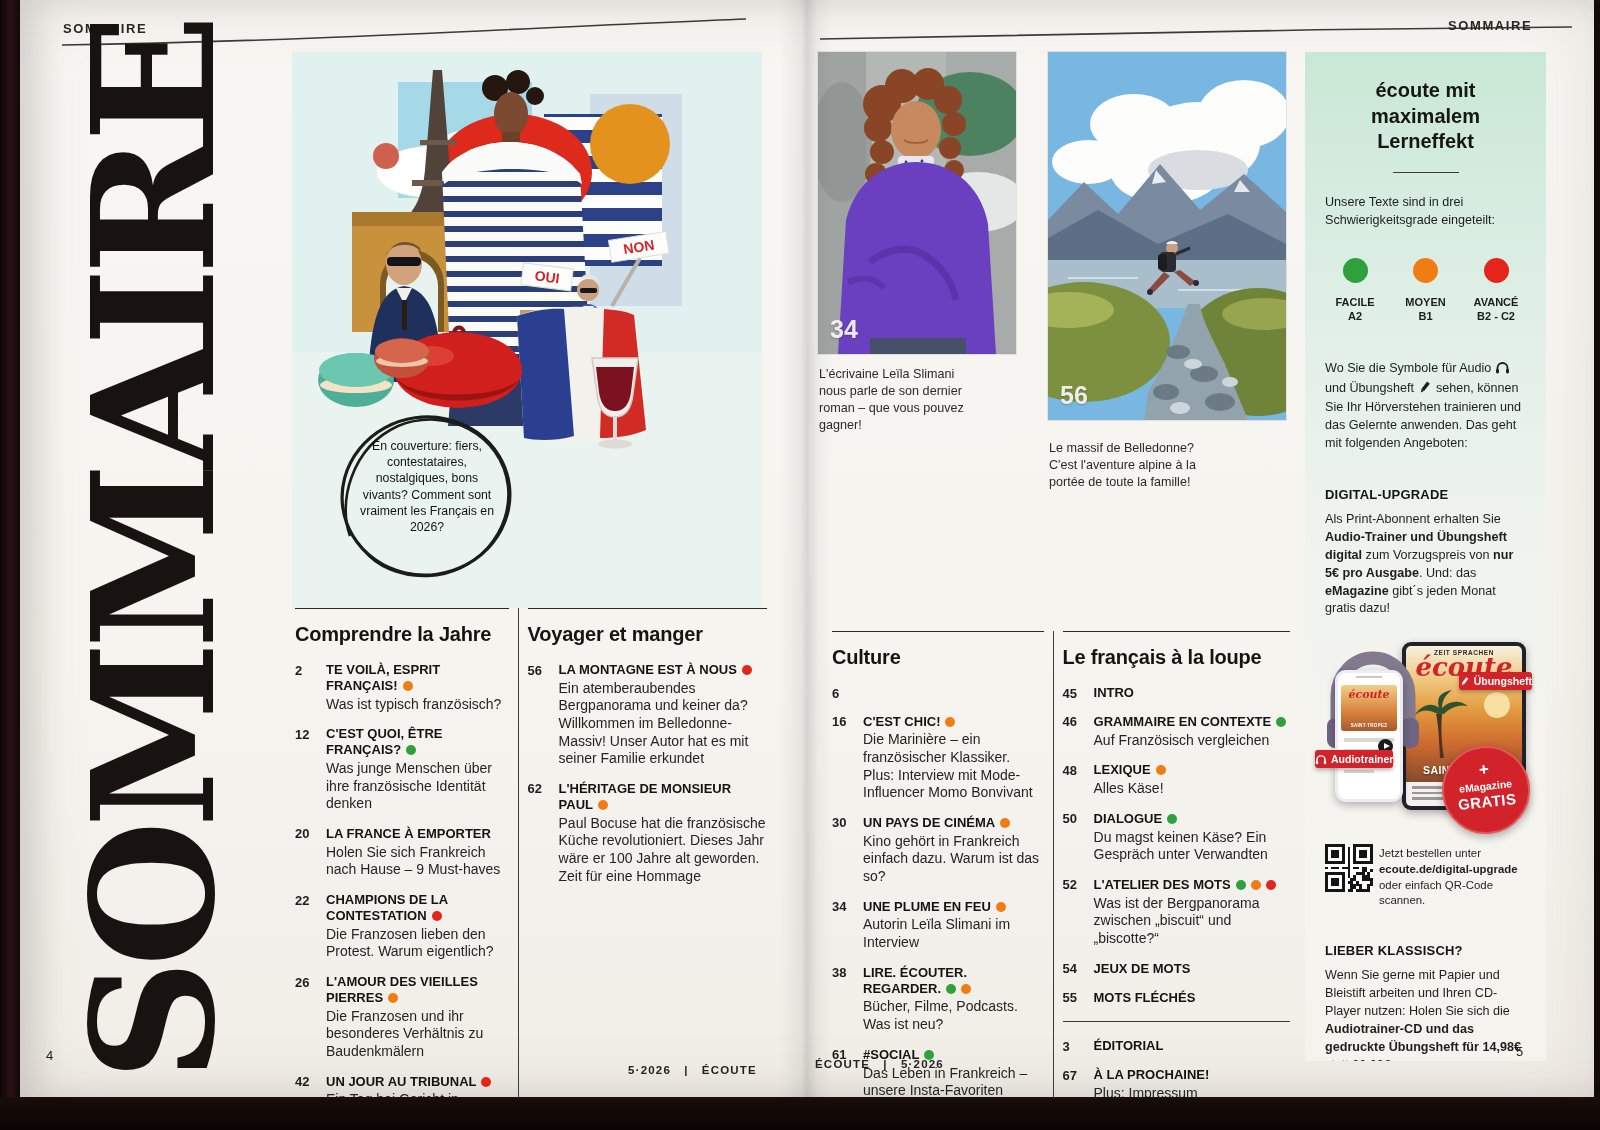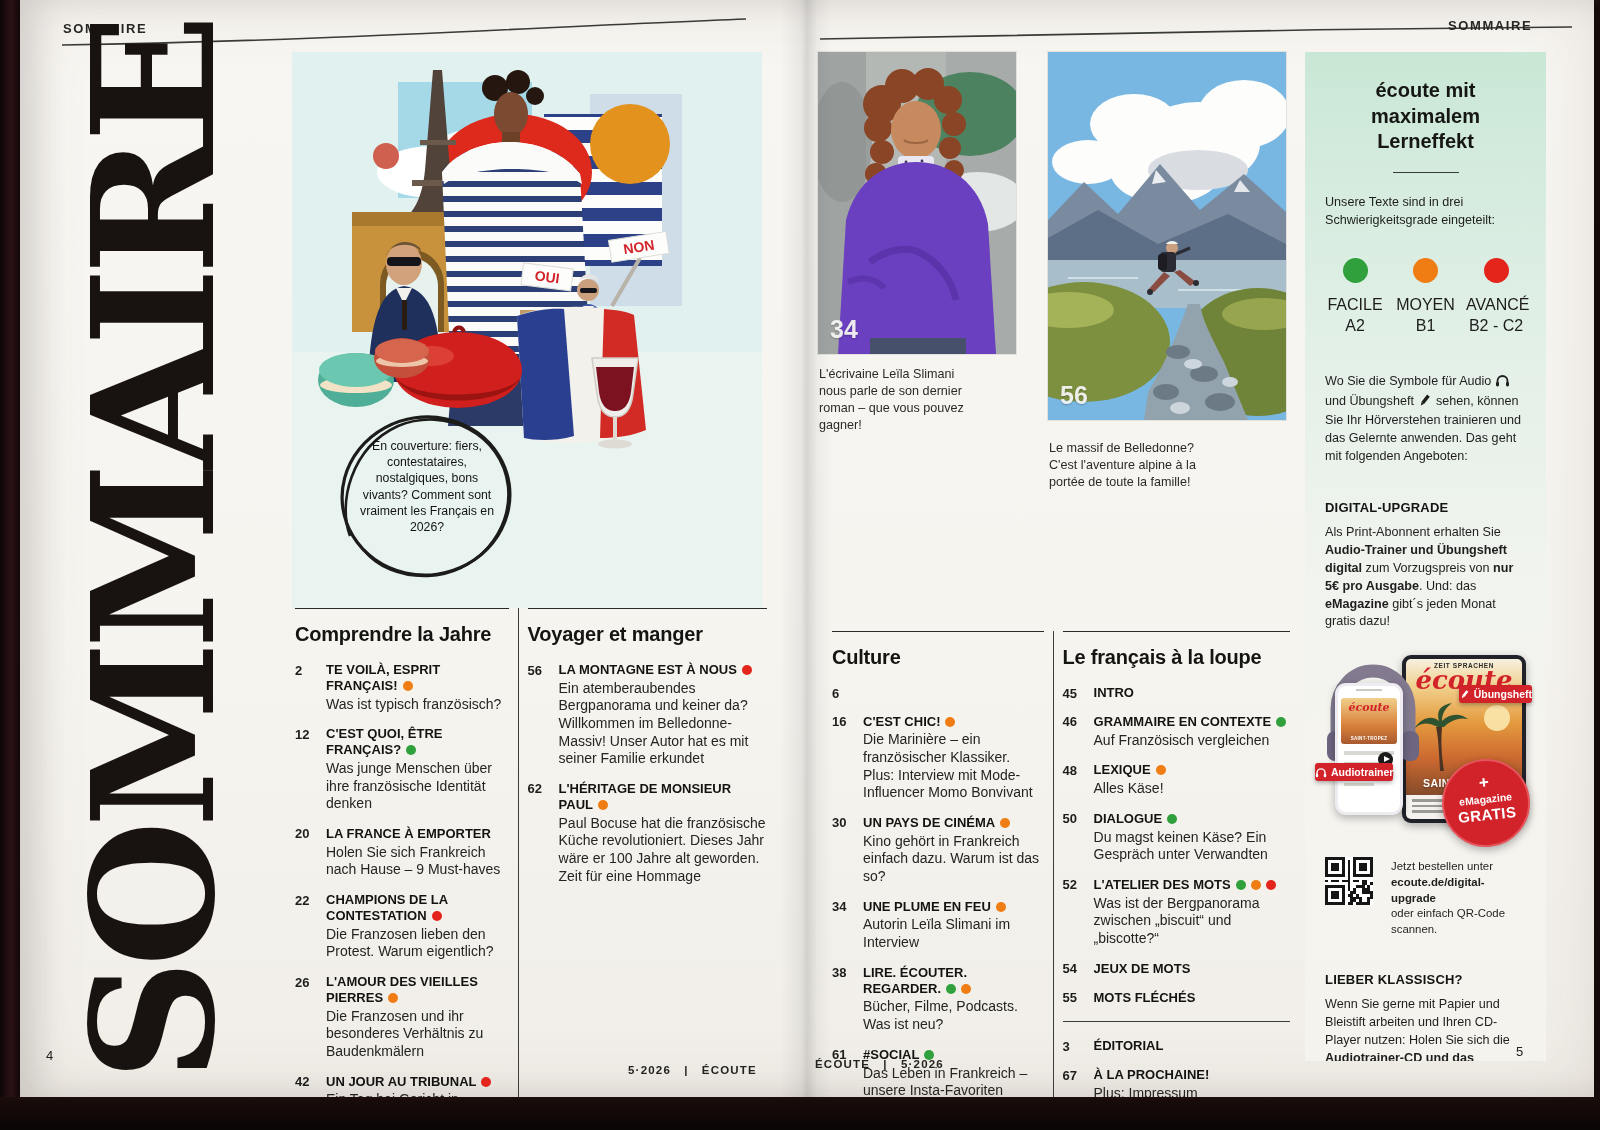--- a/index.html
+++ b/index.html
@@ -53,21 +53,21 @@
   .caption{position:absolute;font-size:12.6px;line-height:1.35;color:#2a2a28}
 
   
   .panel{position:absolute;left:1285px;top:52px;width:241px;height:1009px;padding:26px 20px 18px;overflow:hidden;background:linear-gradient(180deg,#c9e7d5 0%,#d6ecdf 14%,#e3f0e8 30%,#eff3ee 48%,#f5f4ef 68%,#f4f3ee 100%)}
   .panel-title{font-size:20px;font-weight:700;text-align:center;line-height:1.28;color:#161614}
   .panel-div{width:66px;height:1.5px;background:#3a3a38;margin:17px auto 21px}
   .panel-p{font-size:12.6px;line-height:1.42;color:#1e1e1c}
   .levels{display:flex;justify-content:space-between;margin-top:28px;text-align:center}
   .level{width:60px}
   .level .ldot{width:25px;height:25px;border-radius:50%;margin:0 auto}
-  .level .llab{font-weight:400;font-size:16px;line-height:1.3;margin-top:12px;white-space:nowrap}
+  .level .llab{font-weight:700;font-size:11px;line-height:1.3;margin-top:12px;white-space:nowrap}
   .sym-p{margin-top:36px}
   .ic{display:inline-block;vertical-align:-2px}
   .sub-h{font-weight:700;font-size:13px;letter-spacing:.2px;margin-top:34px;color:#141412}
   .sub-p{margin-top:9px}
 
   
   .promo{position:relative;height:196px;margin-top:14px}
   .mag{position:absolute;right:0;top:10px;width:124px;height:168px;background:#21212a;border-radius:9px;padding:4px;box-shadow:0 3px 8px rgba(0,0,0,.3)}
   .mag-c{width:100%;height:100%;border-radius:5px;overflow:hidden;position:relative;background:linear-gradient(180deg,#f7f0df 0%,#f0cf8a 18%,#e49a3e 40%,#cc6930 62%,#8e4f2c 82%,#5e3b25 100%)}
   .mag-mast{font-size:6.5px;font-weight:700;letter-spacing:.6px;text-align:center;color:#2b2b28;padding-top:3px}
@@ -88,21 +88,21 @@
   .ph-play:after{content:"";position:absolute;left:5.5px;top:4px;border-left:6px solid #fff;border-top:3.5px solid transparent;border-bottom:3.5px solid transparent}
   .hphones{position:absolute;left:-6px;top:2px;width:104px;height:118px;z-index:2}
   .pill{position:absolute;display:flex;align-items:center;gap:4px;background:#d2232a;color:#fff;font-weight:700;font-size:10.5px;padding:3px 0;border-radius:3px;box-shadow:0 2px 4px rgba(0,0,0,.3);white-space:nowrap;z-index:5}
   .pill-ueb{right:-6px;top:40px}
   .pill-aud{left:-10px;top:118px}
   .badge{position:absolute;right:-4px;bottom:-6px;width:88px;height:88px;border-radius:50%;background:#d2232a;color:#fff;text-align:center;transform:rotate(-6deg);box-shadow:0 3px 8px rgba(0,0,0,.3);z-index:6;border:2px solid #e5555b}
   .badge .bp{font-size:17px;font-weight:700;line-height:1;margin-top:13px}
   .badge .bm{font-size:10.5px;font-weight:700;margin-top:2px}
   .badge .bg2{font-size:15px;font-weight:700;letter-spacing:.5px;margin-top:1px}
 
-  .qr-row{display:flex;gap:18px;margin-top:16px;align-items:flex-start}
+  .qr-row{display:flex;gap:6px;margin-top:16px;align-items:flex-start}
   .qr{width:48px;height:48px;flex:none}
   .qr-lines{font-size:11.4px;line-height:1.38;padding-top:2px;color:#1e1e1c}
 
   .folio{position:absolute;font-size:13px;color:#222}
   .page-footer{position:absolute;font-size:11.5px;font-weight:700;letter-spacing:1.2px;color:#232321;white-space:pre}
 </style>
 </head>
 <body>
 
 <div class="edge-left"></div>

